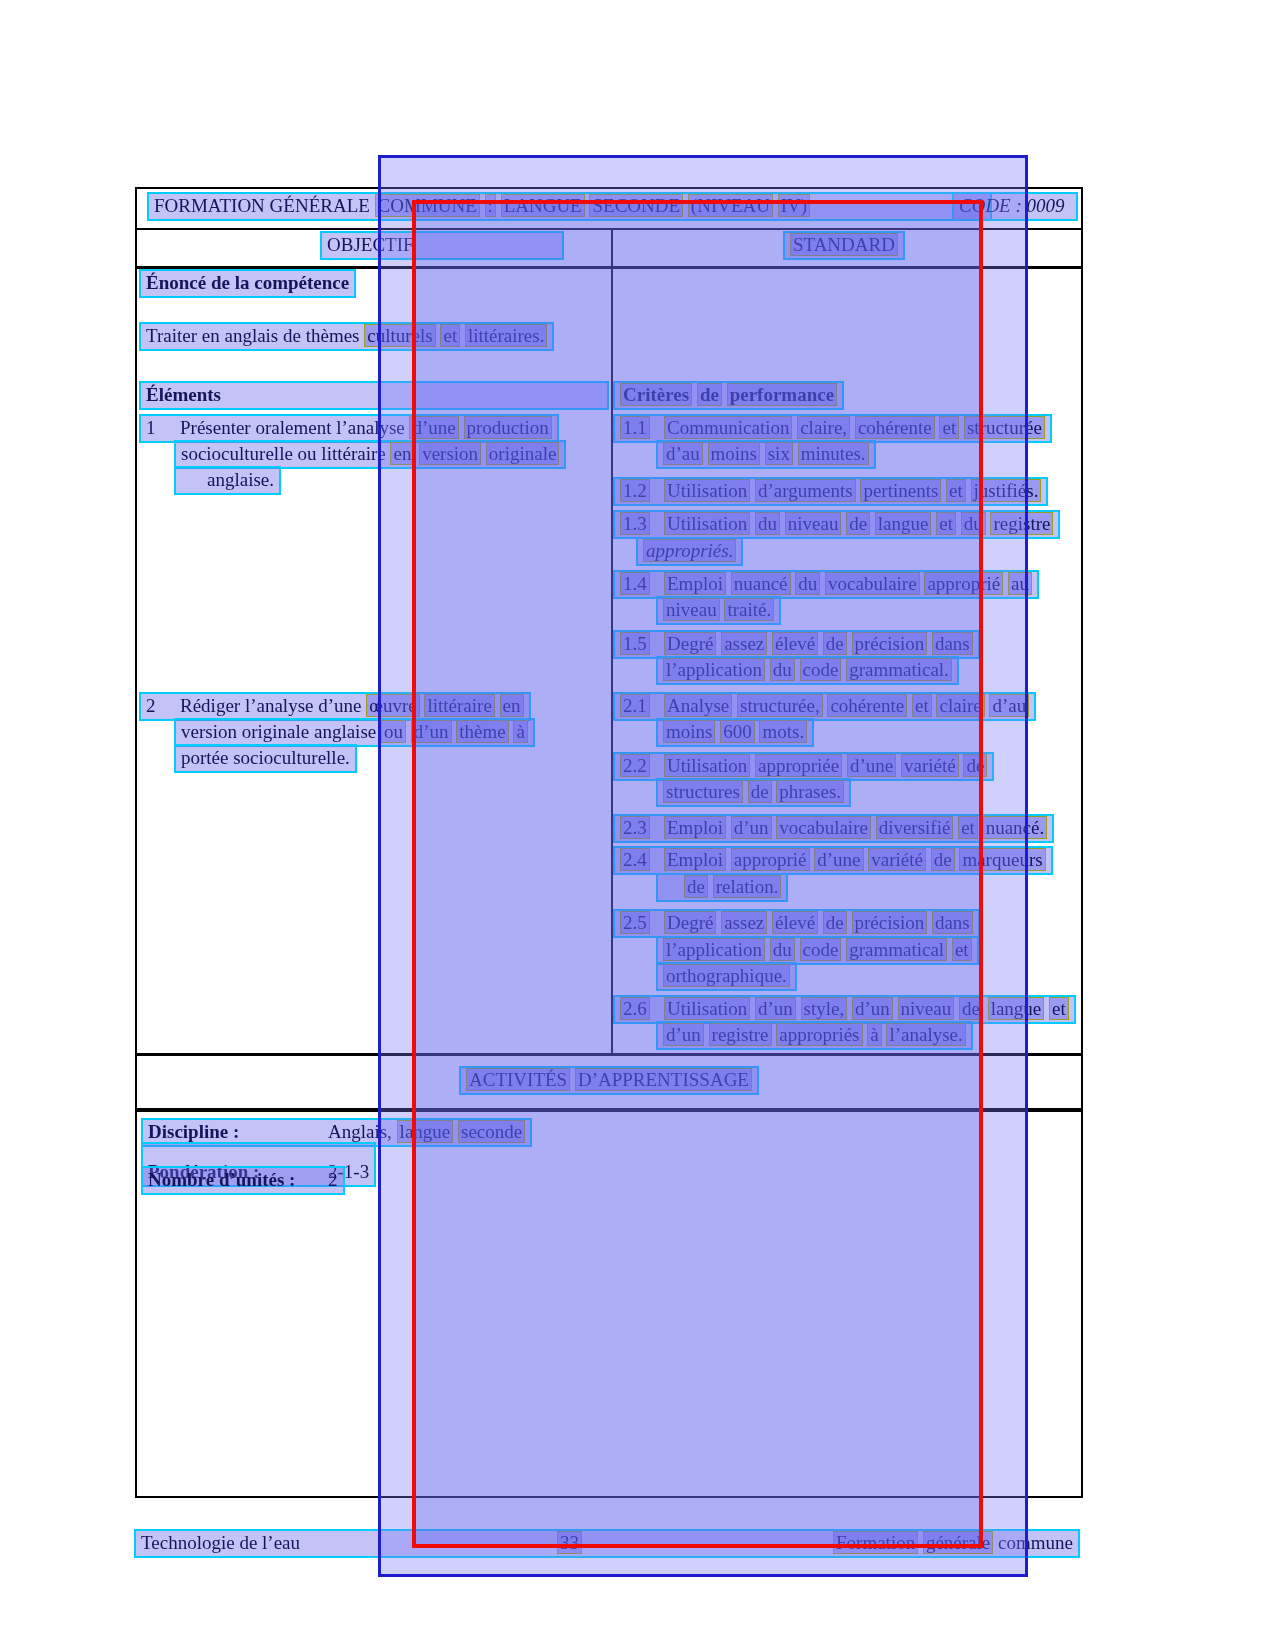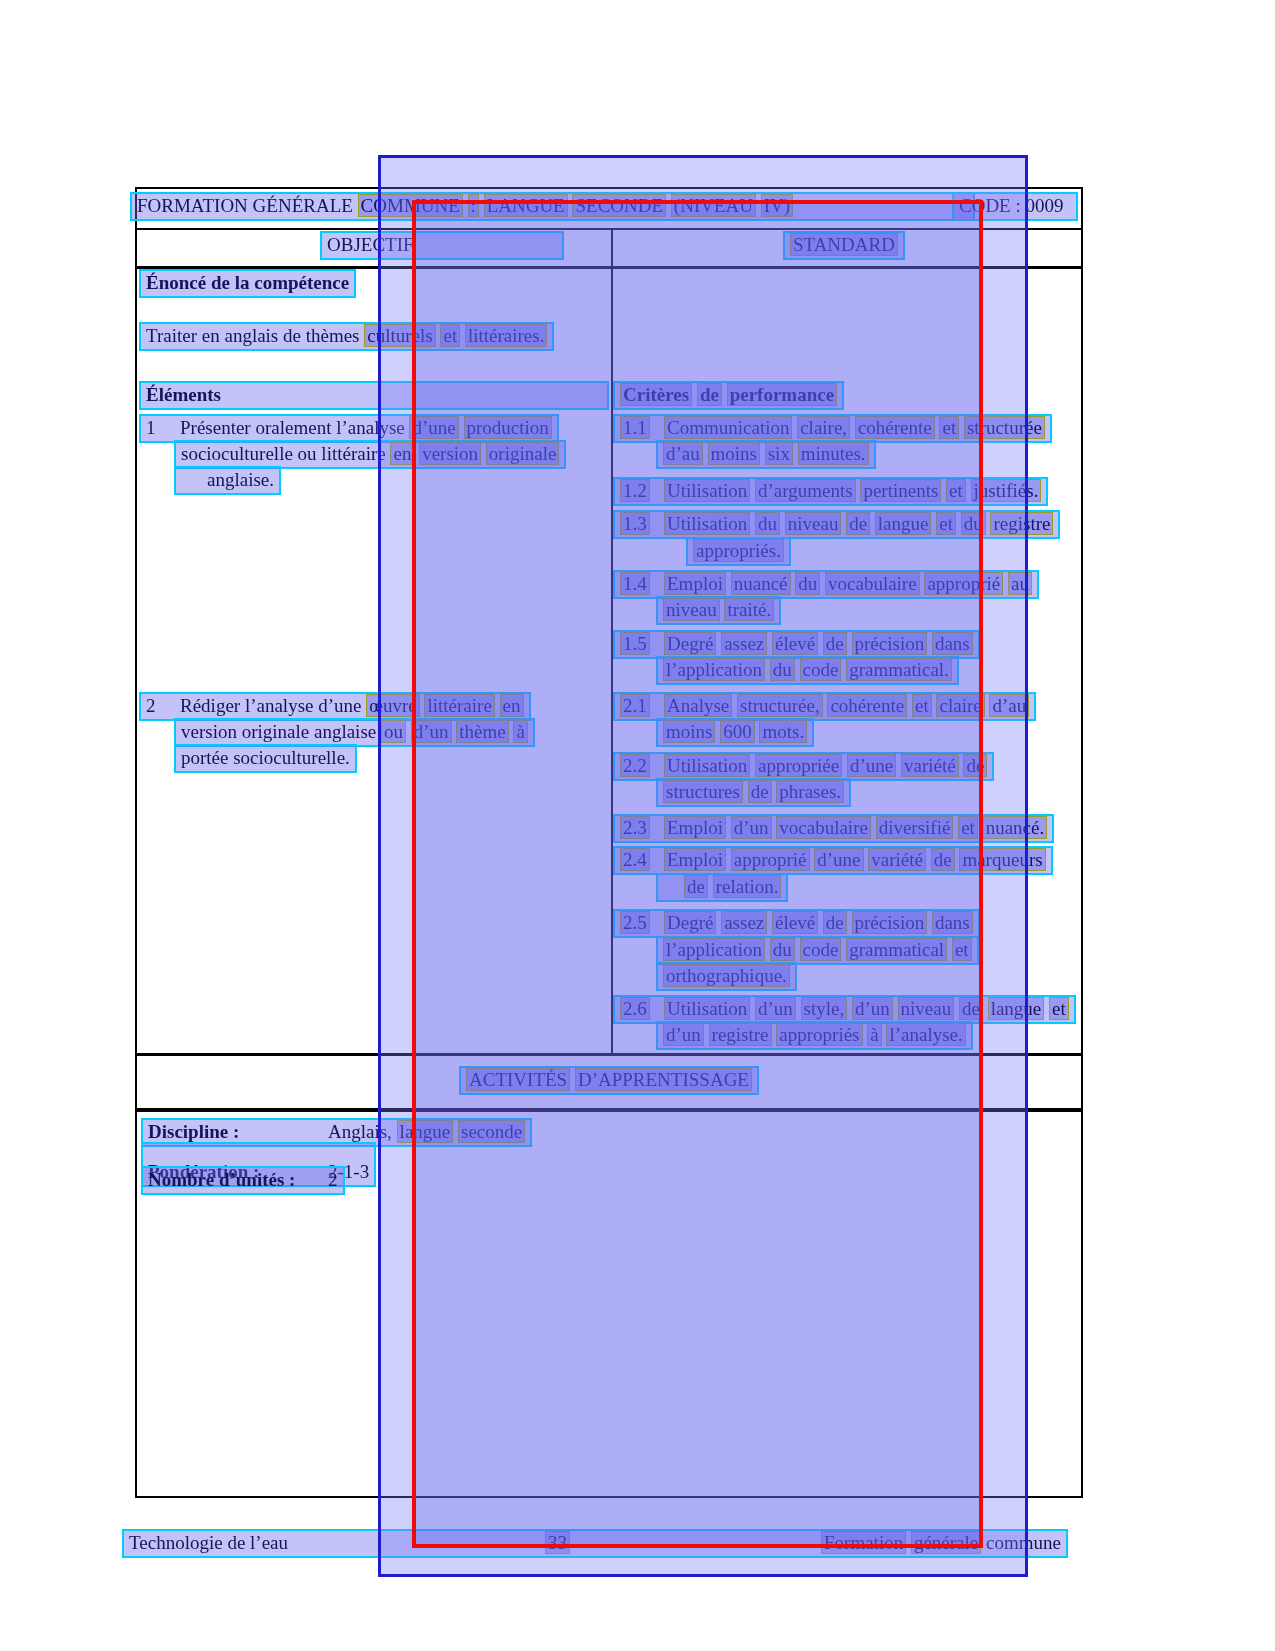--- a/index.html
+++ b/index.html
@@ -37,36 +37,36 @@
   <div class="rule" style="left:135px;top:228px;width:948px;height:2px;"></div>
   <div class="rule" style="left:135px;top:266px;width:948px;height:3px;"></div>
   <div class="rule" style="left:135px;top:1053px;width:948px;height:3px;"></div>
   <div class="rule" style="left:135px;top:1108px;width:948px;height:4px;"></div>
   <div class="rule" style="left:135px;top:1496px;width:948px;height:2px;"></div>
   <div class="rule" style="left:135px;top:187px;width:2px;height:1311px;"></div>
   <div class="rule" style="left:1081px;top:187px;width:2px;height:1311px;"></div>
   <div class="rule" style="left:611px;top:228px;width:2px;height:828px;"></div>
 
   <div>
-      <div class="line" style="left: 130px; top: 192px; width: 845px;"><span class="seg">FORMATION GÉNÉRALE </span><span class="seg"><span class="wb">COMMUNE</span> <span class="wb">:</span> <span class="wb">LANGUE</span> <span class="wb">SECONDE</span> <span class="wb">(NIVEAU</span> <span class="wb">IV)</span></span></div>
-      <div class="line" style="left: 952px; top: 192px; width: 126px;"><span class="seg">CODE : 0009</span></div>
+      <div class="line" style="left: 147px; top: 192px; width: 845px;"><span class="seg">FORMATION GÉNÉRALE </span><span class="seg"><span class="wb">COMMUNE</span> <span class="wb">:</span> <span class="wb">LANGUE</span> <span class="wb">SECONDE</span> <span class="wb">(NIVEAU</span> <span class="wb">IV)</span></span></div>
+      <div class="line" style="left: 952px; top: 192px; width: 126px; font-style: italic;"><span class="seg">CODE : 0009</span></div>
       <div class="line" style="left: 320px; top: 231px; width: 244px;"><span class="seg">OBJECTIF</span></div>
       <div class="line" style="left: 783px; top: 231px;"><span class="seg"><span class="wb">STANDARD</span></span></div>
       <div class="line b" style="left: 139px; top: 269px;"><span class="seg">Énoncé de la compétence</span></div>
       <div class="line" style="left: 139px; top: 322px;"><span class="seg">Traiter en anglais de thèmes </span><span class="seg"><span class="wb">culturels</span> <span class="wb">et</span> <span class="wb">littéraires.</span></span></div>
       <div class="line b" style="left: 139px; top: 381px; width: 470px;"><span class="seg">Éléments</span></div>
       <div class="line b" style="left: 613px; top: 381px;"><span class="seg"><span class="wb">Critères</span> <span class="wb">de</span> <span class="wb">performance</span></span></div>
       <div class="line" style="left: 139px; top: 414px;"><span class="seg blk" style="min-width: 34px;">1</span><span class="seg">Présenter oralement l’analyse </span><span class="seg"><span class="wb">d’une</span> <span class="wb">production</span></span></div>
       <div class="line" style="left: 174px; top: 440px; text-align: right;"><span class="seg">socioculturelle ou littéraire </span><span class="seg"><span class="wb">en</span> <span class="wb">version</span> <span class="wb">originale</span></span></div>
       <div class="line" style="left: 174px; top: 466px; padding-left: 31px;"><span class="seg">anglaise.</span></div>
       <div class="line" style="left: 613px; top: 414px;"><span class="seg blk" style="min-width: 44px;"><span class="wb">1.1</span></span><span class="seg"><span class="wb">Communication</span> <span class="wb">claire,</span> <span class="wb">cohérente</span> <span class="wb">et</span> <span class="wb">structurée</span></span></div>
       <div class="line" style="left: 656px; top: 440px;"><span class="seg"><span class="wb">d’au</span> <span class="wb">moins</span> <span class="wb">six</span> <span class="wb">minutes.</span></span></div>
       <div class="line" style="left: 613px; top: 477px;"><span class="seg blk" style="min-width: 44px;"><span class="wb">1.2</span></span><span class="seg"><span class="wb">Utilisation</span> <span class="wb">d’arguments</span> <span class="wb">pertinents</span> <span class="wb">et</span> <span class="wb">justifiés.</span></span></div>
       <div class="line" style="left: 613px; top: 510px;"><span class="seg blk" style="min-width: 44px;"><span class="wb">1.3</span></span><span class="seg"><span class="wb">Utilisation</span> <span class="wb">du</span> <span class="wb">niveau</span> <span class="wb">de</span> <span class="wb">langue</span> <span class="wb">et</span> <span class="wb">du</span> <span class="wb">registre</span></span></div>
-      <div class="line" style="left: 686px; top: 537px;"><span class="seg"><span class="wb">appropriés.</span></span></div>
+      <div class="line" style="left: 636px; top: 537px; font-style: italic;"><span class="seg"><span class="wb">appropriés.</span></span></div>
       <div class="line" style="left: 613px; top: 570px;"><span class="seg blk" style="min-width: 44px;"><span class="wb">1.4</span></span><span class="seg"><span class="wb">Emploi</span> <span class="wb">nuancé</span> <span class="wb">du</span> <span class="wb">vocabulaire</span> <span class="wb">approprié</span> <span class="wb">au</span></span></div>
       <div class="line" style="left: 656px; top: 596px;"><span class="seg"><span class="wb">niveau</span> <span class="wb">traité.</span></span></div>
       <div class="line" style="left: 613px; top: 630px;"><span class="seg blk" style="min-width: 44px;"><span class="wb">1.5</span></span><span class="seg"><span class="wb">Degré</span> <span class="wb">assez</span> <span class="wb">élevé</span> <span class="wb">de</span> <span class="wb">précision</span> <span class="wb">dans</span></span></div>
       <div class="line" style="left: 656px; top: 656px;"><span class="seg"><span class="wb">l’application</span> <span class="wb">du</span> <span class="wb">code</span> <span class="wb">grammatical.</span></span></div>
       <div class="line" style="left: 139px; top: 692px;"><span class="seg blk" style="min-width: 34px;">2</span><span class="seg">Rédiger l’analyse d’une </span><span class="seg"><span class="wb">œuvre</span> <span class="wb">littéraire</span> <span class="wb">en</span></span></div>
       <div class="line" style="left: 174px; top: 718px;"><span class="seg">version originale anglaise </span><span class="seg"><span class="wb">ou</span> <span class="wb">d’un</span> <span class="wb">thème</span> <span class="wb">à</span></span></div>
       <div class="line" style="left: 174px; top: 744px;"><span class="seg">portée socioculturelle.</span></div>
       <div class="line" style="left: 613px; top: 692px;"><span class="seg blk" style="min-width: 44px;"><span class="wb">2.1</span></span><span class="seg"><span class="wb">Analyse</span> <span class="wb">structurée,</span> <span class="wb">cohérente</span> <span class="wb">et</span> <span class="wb">claire</span> <span class="wb">d’au</span></span></div>
       <div class="line" style="left: 656px; top: 718px;"><span class="seg"><span class="wb">moins</span> <span class="wb">600</span> <span class="wb">mots.</span></span></div>
       <div class="line" style="left: 613px; top: 752px;"><span class="seg blk" style="min-width: 44px;"><span class="wb">2.2</span></span><span class="seg"><span class="wb">Utilisation</span> <span class="wb">appropriée</span> <span class="wb">d’une</span> <span class="wb">variété</span> <span class="wb">de</span></span></div>
@@ -76,19 +76,19 @@
       <div class="line" style="left: 656px; top: 873px; padding-left: 26px;"><span class="seg"><span class="wb">de</span> <span class="wb">relation.</span></span></div>
       <div class="line" style="left: 613px; top: 909px;"><span class="seg blk" style="min-width: 44px;"><span class="wb">2.5</span></span><span class="seg"><span class="wb">Degré</span> <span class="wb">assez</span> <span class="wb">élevé</span> <span class="wb">de</span> <span class="wb">précision</span> <span class="wb">dans</span></span></div>
       <div class="line" style="left: 656px; top: 936px;"><span class="seg"><span class="wb">l’application</span> <span class="wb">du</span> <span class="wb">code</span> <span class="wb">grammatical</span> <span class="wb">et</span></span></div>
       <div class="line" style="left: 656px; top: 962px;"><span class="seg"><span class="wb">orthographique.</span></span></div>
       <div class="line" style="left: 613px; top: 995px;"><span class="seg blk" style="min-width: 44px;"><span class="wb">2.6</span></span><span class="seg"><span class="wb">Utilisation</span> <span class="wb">d’un</span> <span class="wb">style,</span> <span class="wb">d’un</span> <span class="wb">niveau</span> <span class="wb">de</span> <span class="wb">langue</span> <span class="wb">et</span></span></div>
       <div class="line" style="left: 656px; top: 1021px;"><span class="seg"><span class="wb">d’un</span> <span class="wb">registre</span> <span class="wb">appropriés</span> <span class="wb">à</span> <span class="wb">l’analyse.</span></span></div>
       <div class="line center" style="left: 609px; top: 1066px;"><span class="seg"><span class="wb">ACTIVITÉS</span> <span class="wb">D’APPRENTISSAGE</span></span></div>
       <div class="line" style="left: 141px; top: 1118px;"><span class="seg b blk" style="min-width: 180px;">Discipline :</span><span class="seg">Anglais, </span><span class="seg"><span class="wb">langue</span> <span class="wb">seconde</span></span></div>
       <div class="line" style="left: 141px; top: 1142px;"><span class="seg b blk" style="min-width: 180px; margin-top: 16px;">Pondération :</span><span class="seg">2-1-3</span></div>
       <div class="line" style="left: 141px; top: 1166px;"><span class="seg b blk" style="min-width: 180px;">Nombre d’unités :</span><span class="seg">2</span></div>
-      <div class="line" style="left: 122px; top: 1529px;"><span class="seg blk" style="min-width: 416px;">Technologie de l’eau</span><span class="seg blk" style="min-width: 276px;"><span class="wb">33</span></span><span class="seg"><span class="wb">Formation</span> <span class="wb">générale</span></span><span class="seg">&nbsp;commune</span></div>
+      <div class="line" style="left: 134px; top: 1529px;"><span class="seg blk" style="min-width: 416px;">Technologie de l’eau</span><span class="seg blk" style="min-width: 276px;"><span class="wb">33</span></span><span class="seg"><span class="wb">Formation</span> <span class="wb">générale</span></span><span class="seg">&nbsp;commune</span></div>
     </div>
 
   <div class="overlay-blue" style="border-color: rgb(29, 29, 203); background: rgba(120, 120, 245, 0.35);"></div>
   <div class="overlay-red" style="border-color: rgb(240, 10, 10); background: rgba(85, 85, 235, 0.28);"></div>
 
 </div>
 
 </body></html>

